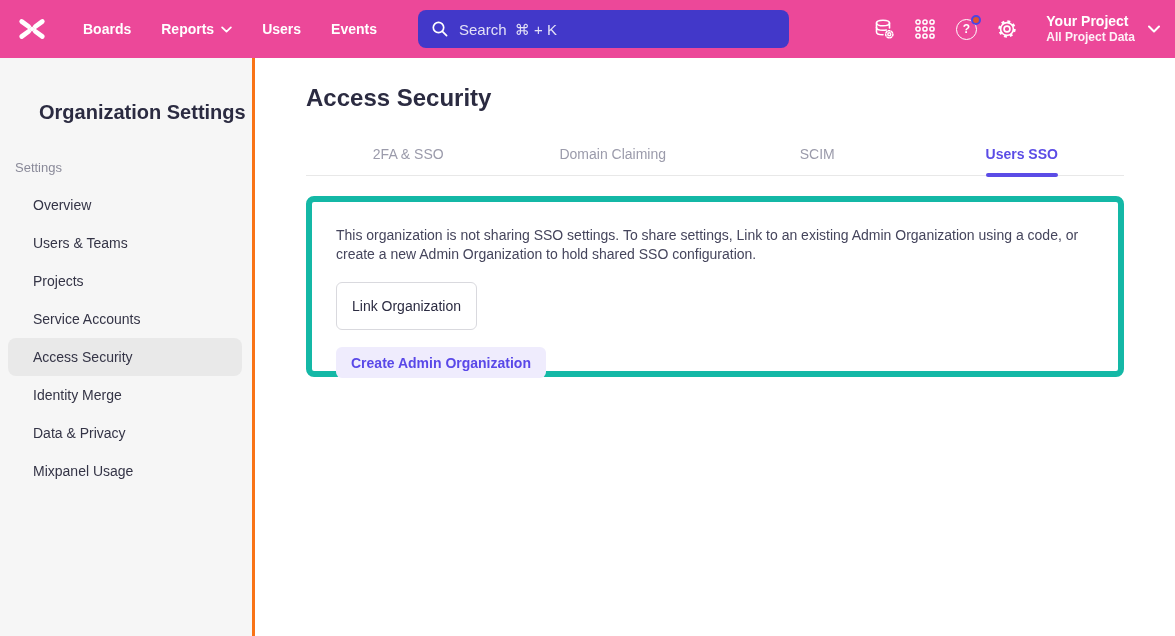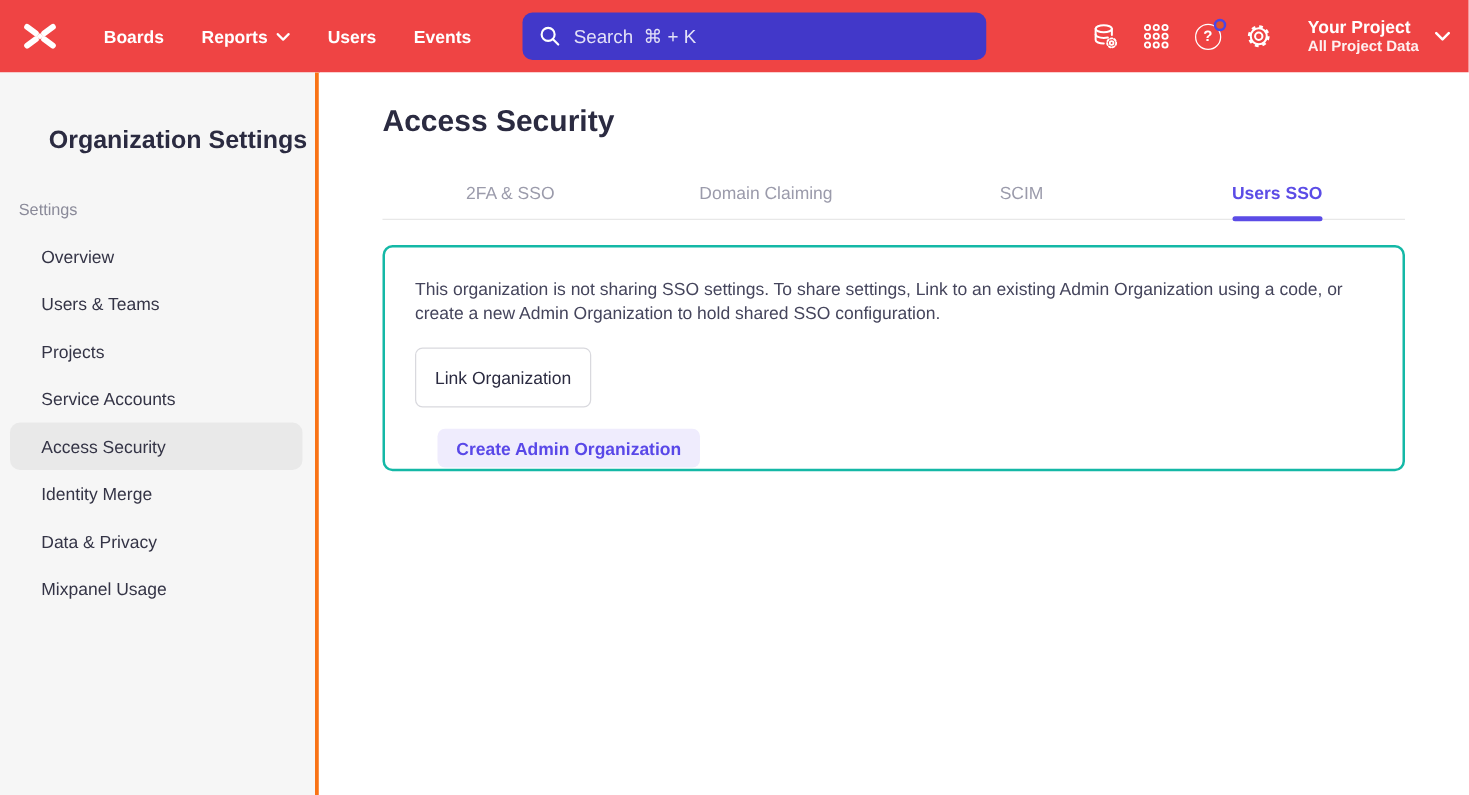--- a/index.html
+++ b/index.html
@@ -1,20 +1,20 @@
 <!DOCTYPE html>
 <html><head>
 <meta charset="utf-8">
 <style>
   * { margin:0; padding:0; box-sizing:border-box; }
   html,body { width:1175px; height:636px; overflow:hidden; background:#fff;
               font-family:"Liberation Sans","DejaVu Sans",sans-serif; }
 
   
-  .navbar { position:relative; height:58px; background:#ef4444; display:flex; align-items:center; padding:0 17px; }
+  .navbar { position:relative; height:58px; background:#ec4899; display:flex; align-items:center; padding:0 17px; }
   .brand { width:30px; height:28px; display:flex; align-items:center; justify-content:center; cursor:pointer; }
   .nav-links { display:flex; align-items:center; gap:30px; margin-left:36px; }
   .nav-link { display:flex; align-items:center; gap:7px; color:#fff; font-size:14px; font-weight:600; cursor:pointer; }
   .search-wrap { position:absolute; left:418px; top:10px; width:371px; height:38px;
                  background:#4238C9; border-radius:8px; display:flex; align-items:center; }
   .search-wrap svg { position:absolute; left:13px; top:10px; }
   .search-input { width:100%; height:100%; background:transparent; border:none; outline:none;
                   padding-left:41px; font-size:15px; color:#fff;
                   font-family:"Liberation Sans","DejaVu Sans",sans-serif; }
   .search-input::placeholder { color:rgba(255,255,255,0.85); opacity:1; }
@@ -40,30 +40,30 @@
 
   
   .main { position:absolute; left:256px; top:58px; width:919px; height:578px; padding:0 51px 0 50px; background:#fff; }
   .page-title { margin-top:26px; font-size:24px; font-weight:700; color:#2B2B41; line-height:28px; }
   .tabs { margin-top:31px; height:33px; display:grid; grid-template-columns:repeat(4,1fr);
           border-bottom:1px solid #E8E8E8; }
   .tab { position:relative; text-align:center; font-size:14px; color:#9B9BAB; padding-top:3px; cursor:pointer; }
   .tab.active { color:#5B4CE6; font-weight:600; }
   .tab.active .tab-underline { content:""; position:absolute; bottom:-2px; left:50%; transform:translateX(-50%);
           width:72px; height:4px; border-radius:2px; background:#5B4CE6; }
-  .card { margin-top:20px; height:181px; border:2px solid #14b8a6; border-radius:8px; padding:24px; background:#fff; }
+  .card { margin-top:20px; height:181px; border:6px solid #14b8a6; border-radius:8px; padding:24px; background:#fff; }
   .card-desc { max-width:760px; font-size:14px; line-height:19px; color:#45455C; }
   .btn-row { margin-top:18px; }
   .btn-secondary { height:48px; padding:0 15px; background:#fff; border:1px solid #D9D9DE; border-radius:6px;
                    font-size:14px; color:#2B2B41; cursor:pointer;
                    font-family:"Liberation Sans","DejaVu Sans",sans-serif; }
   .btn-row2 { margin-top:17px; }
   .btn-tertiary { height:31px; padding:0 15px; background:#EFECFD; border:none; border-radius:6px;
                   font-size:14px; font-weight:600; color:#5948E8; cursor:pointer;
-                  font-family:"Liberation Sans","DejaVu Sans",sans-serif;margin-left:18px; }
+                  font-family:"Liberation Sans","DejaVu Sans",sans-serif; }
 </style>
 </head>
 <body>
 
 <div class="navbar">
   <div class="brand">
     <svg width="30" height="28" viewBox="0 0 32 28" fill="none" stroke="#fff" stroke-width="5" stroke-linecap="round">
       <line x1="5" y1="6" x2="12.5" y2="11.5"></line>
       <line x1="27" y1="6" x2="19.5" y2="11.5"></line>
       <line x1="5" y1="22" x2="12.5" y2="16.5"></line>

